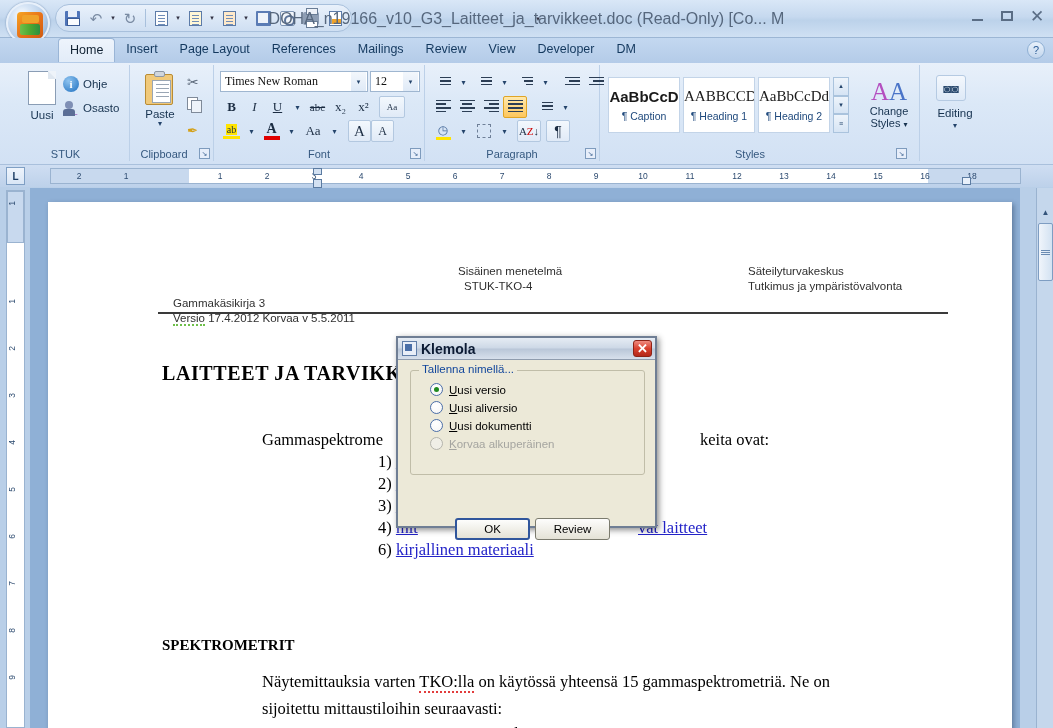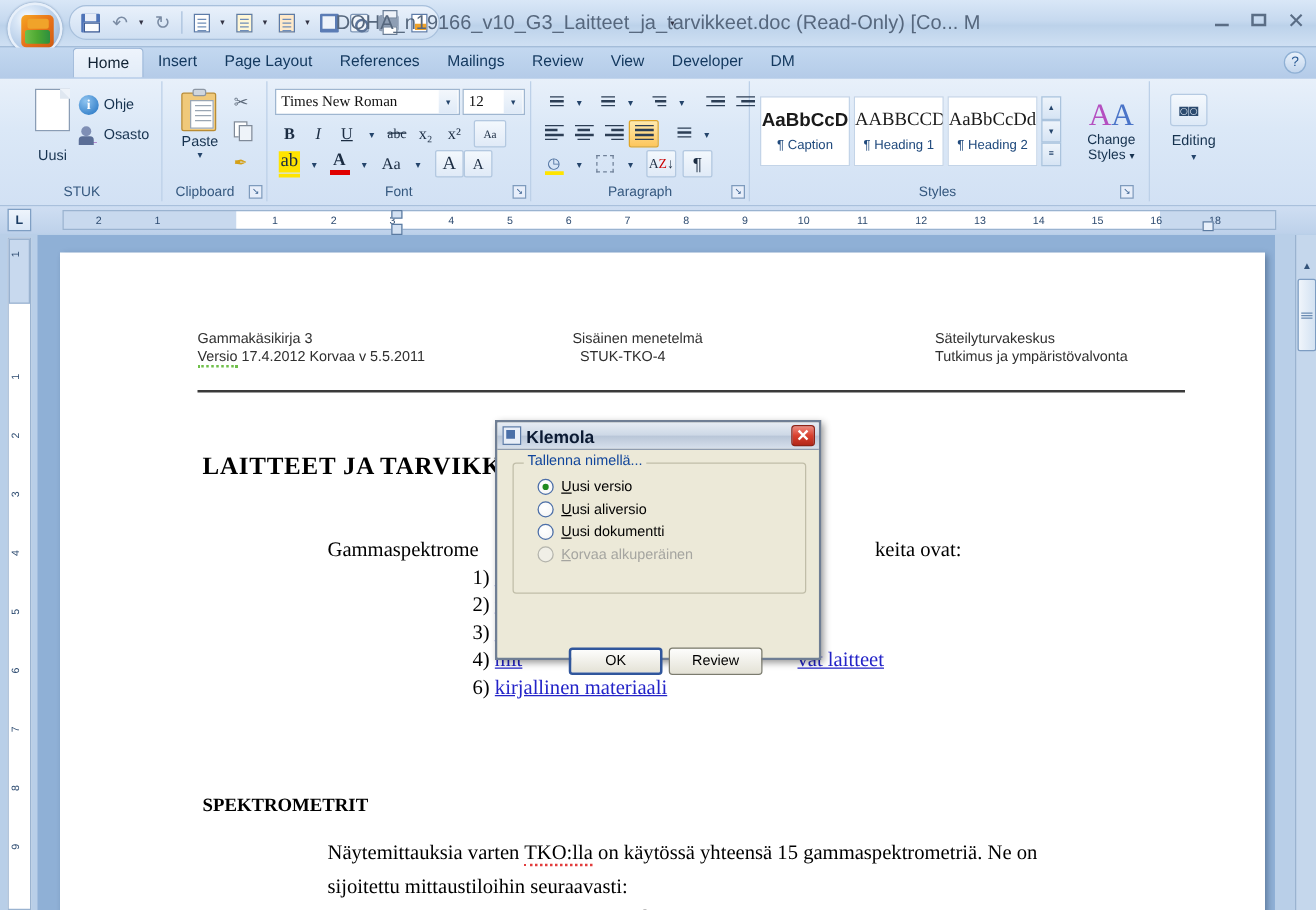--- a/index.html
+++ b/index.html
@@ -240,21 +240,21 @@
   .page {
     position:absolute; left:18px; top:14px; width:964px; height:560px;
     background:#fff; box-shadow: 2px 2px 5px rgba(20,40,70,.4);
   }
   .doc-header {
     position:absolute; left:110px; top:62px; width:790px;
     font-family:"Liberation Sans", sans-serif; font-size:11.5px; color:#2f2f2f;
     line-height:15px;
   }
   .dh-row { position:relative; height:15px; }
-  .dh-c1 { position:absolute; left:0; }
+  .dh-c1 { position:absolute; left:15px;margin-top:32px; }
   .dh-c2 { position:absolute; left:300px; }
   .dh-c2b{ position:absolute; left:306px; }
   .dh-c3 { position:absolute; left:590px; }
   .dh-rule { position:absolute; left:110px; top:110px; width:790px; height:2px; background:#3a3a3a; }
   .squiggle { border-bottom: 2px dotted #6fbf4a; }
   .doc-title {
     position:absolute; left:114px; top:160px;
     font-family:"Liberation Serif", serif; font-weight:bold;
     font-size:20px; color:#000; letter-spacing:.6px;
   }
@@ -437,21 +437,21 @@
     <div class="tab">DM</div>
   </div>
   <div class="help-btn">?</div>
 </div>
 
 <div class="ribbon">
 
   <div class="rgroup g-stuk">
     <div class="bigbtn" style="position:absolute;left:14px;top:6px;width:52px;">
       <span class="paper-ico"></span>
-      <span style="margin-top:14px">Uusi</span>
+      <span style="margin-top:4px">Uusi</span>
     </div>
     <div class="smallbtn" style="position:absolute;left:58px;top:10px;">
       <span class="info-ico">i</span>
       <span>Ohje</span>
     </div>
     <div class="smallbtn" style="position:absolute;left:58px;top:34px;">
       <span class="dept-ico">
           <span class="dept-arrow">←</span>
         </span>
       <span>Osasto</span>
@@ -503,21 +503,21 @@
       <div class="fbtn" style="text-decoration:underline">U</div>
       <div class="fbtn small">▾</div>
       <div class="fbtn" style="text-decoration:line-through;font-size:11px">abc</div>
       <div class="fbtn">x₂</div>
       <div class="fbtn">x²</div>
       <div class="fbtn" style="width:26px;margin-left:4px;border:1px solid #b3c8e0;background:linear-gradient(180deg,#f3f8fd,#e0eaf7);border-radius:2px;font-size:9px;">Aa</div>
     </div>
 
     <div style="position:absolute;left:6px;top:55px;display:flex;align-items:center;">
       <div class="fbtn" style="flex-direction:column;position:relative;">
-        <span style="font-size:15px;color:#1b2c42;background:#ffe400;padding:0 1px;">ab</span>
+        <span style="font-size:10px;color:#1b2c42;background:#ffe400;padding:0 1px;">ab</span>
         <span style="display:block;width:17px;height:3px;background:#ffe400;margin-top:1px"></span>
       </div>
       <div class="fbtn small">▾</div>
       <div class="fbtn" style="flex-direction:column;">
         <span style="font-size:14px;font-weight:bold;line-height:13px">A</span>
         <span style="display:block;width:16px;height:4px;background:#e00000;margin-top:1px"></span>
       </div>
       <div class="fbtn small">▾</div>
       <div class="fbtn" style="width:26px">Aa</div>
       <div class="fbtn small">▾</div>

